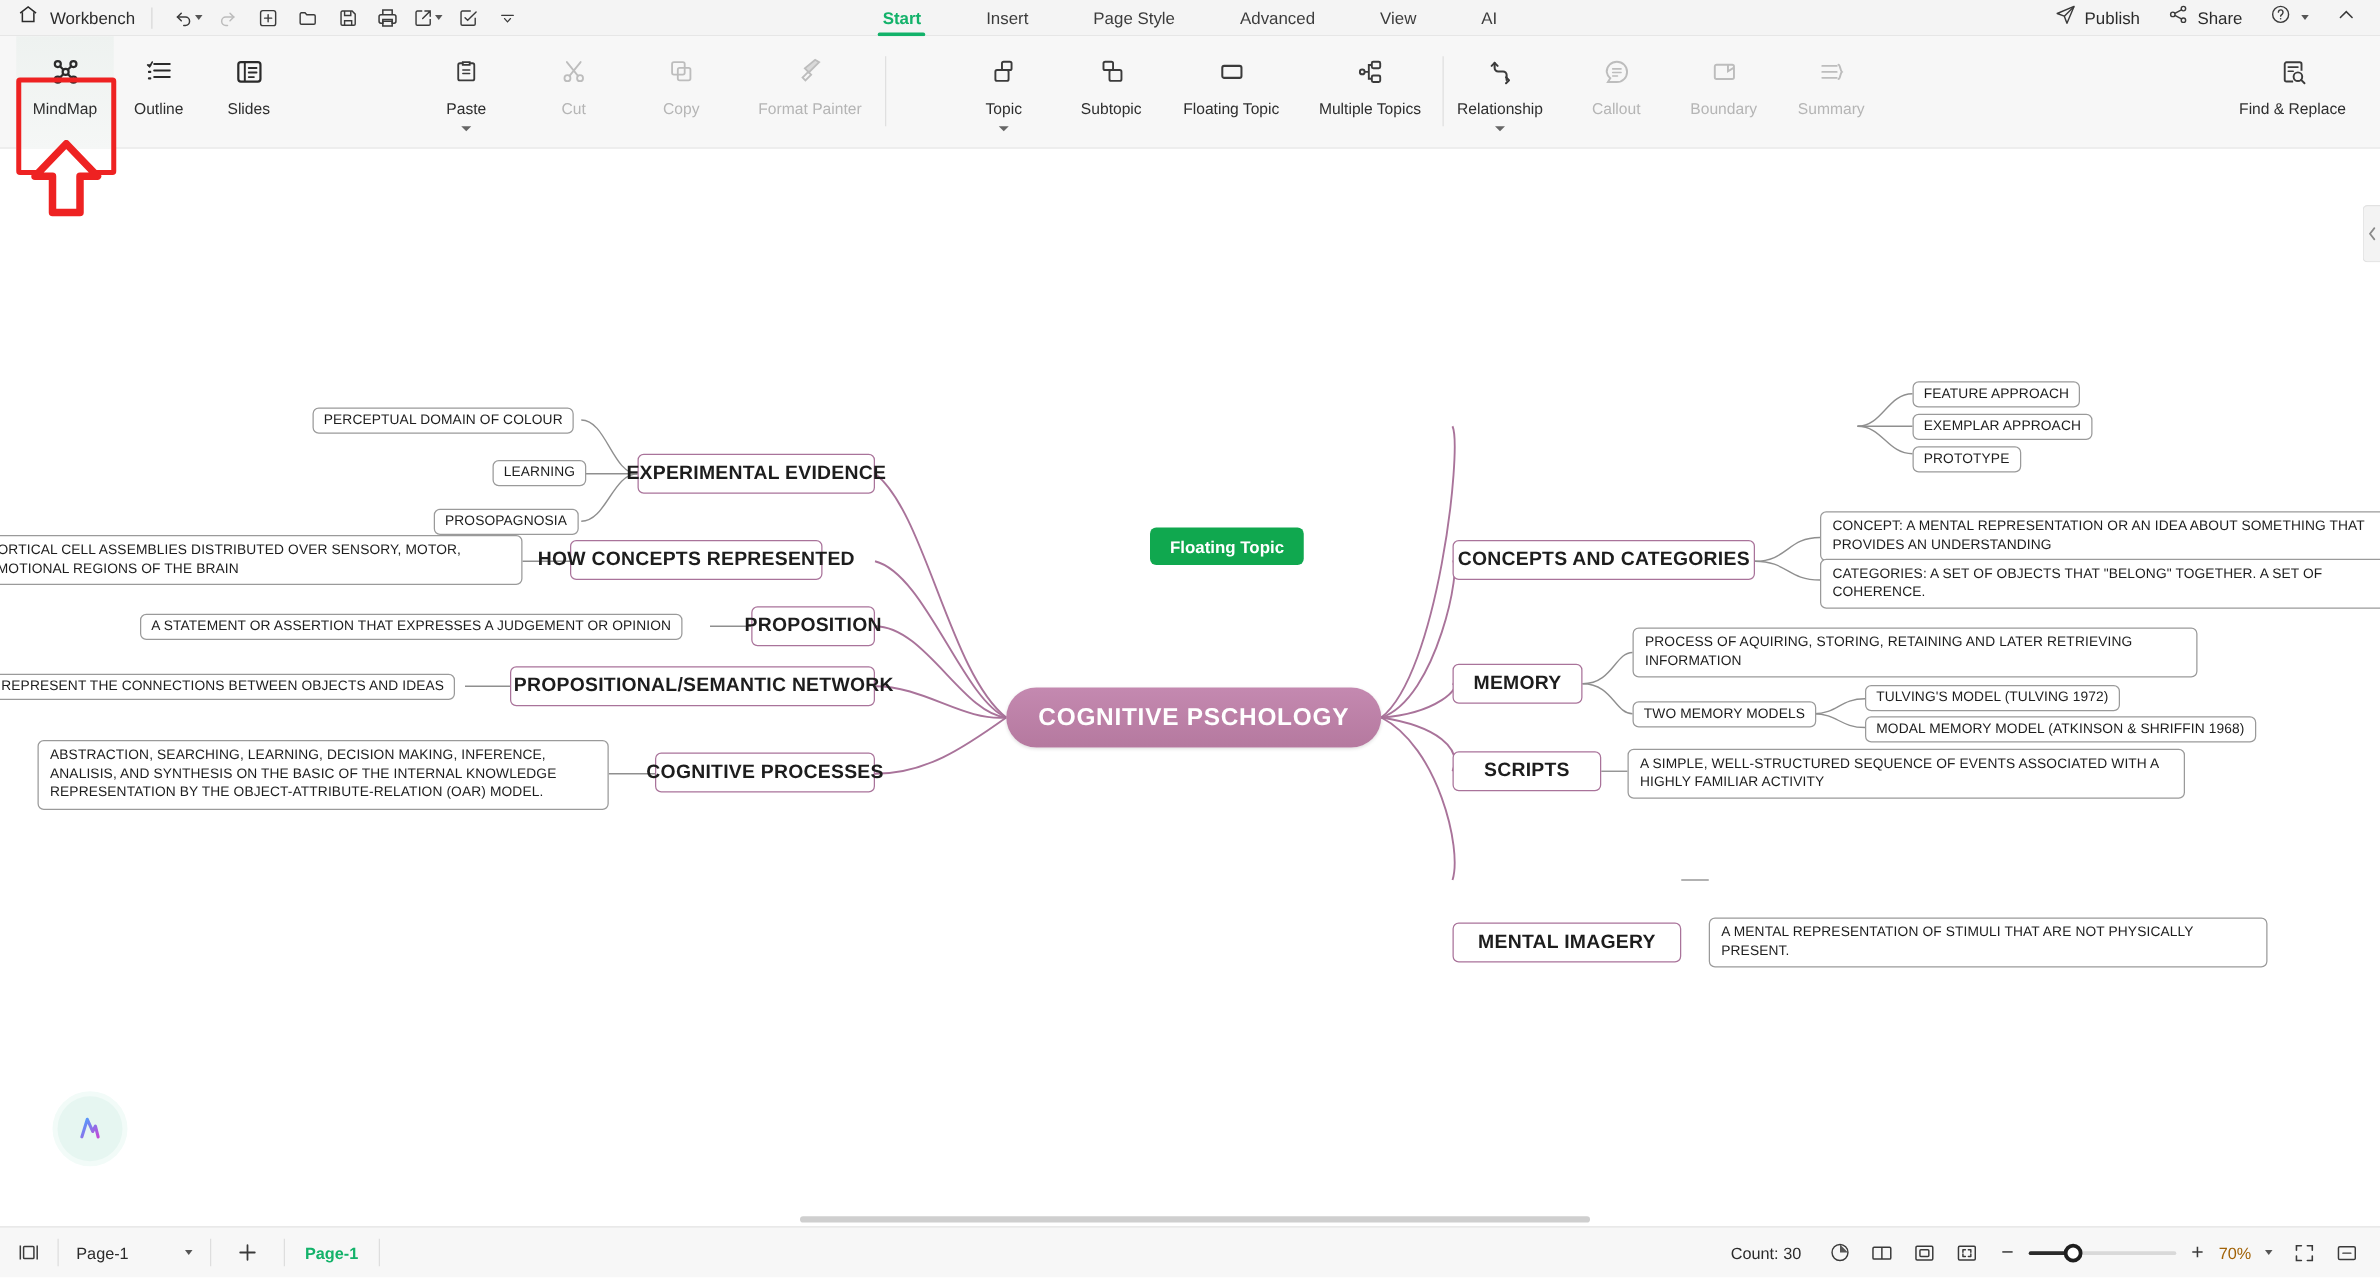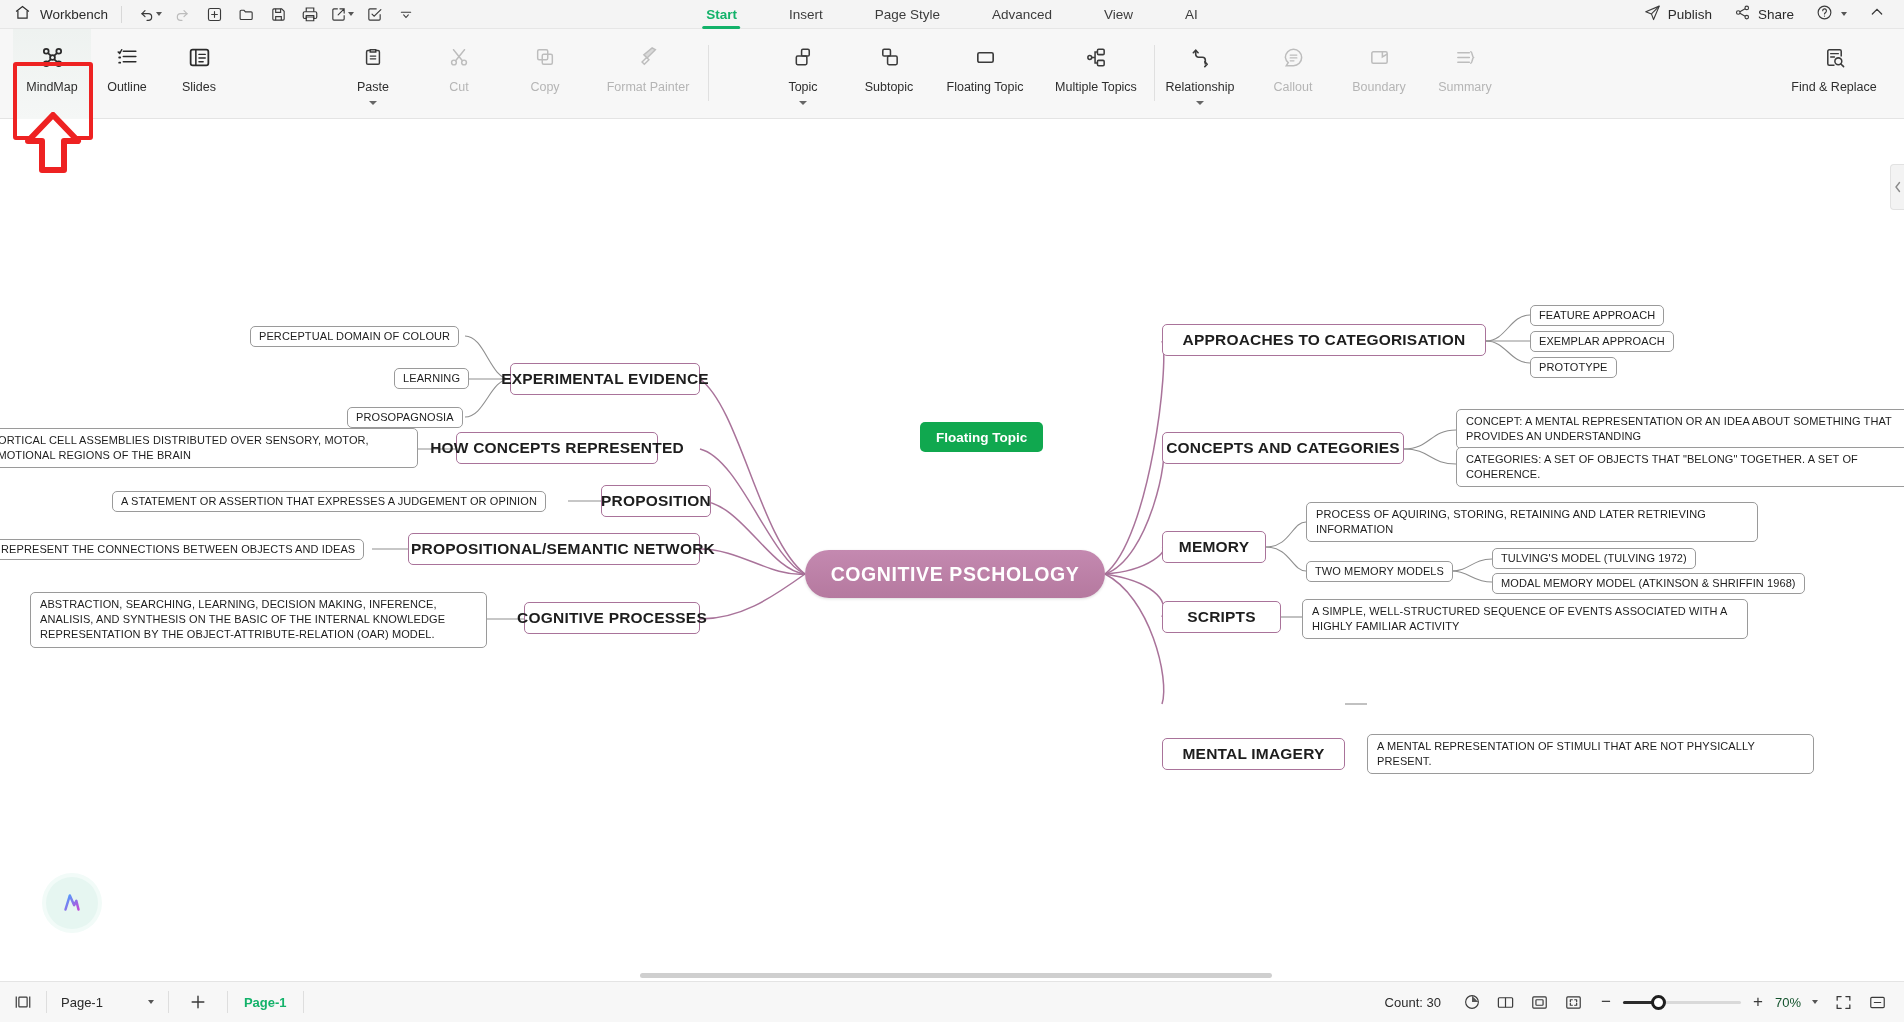--- a/index.html
+++ b/index.html
@@ -154,21 +154,21 @@
   .sb-right { margin-left: auto; display: flex; align-items: center; gap: 0; padding-right: 10px; }
   .sb-ico { width: 34px; height: 41px; display: flex; align-items: center; justify-content: center; color: #3a3a3a; }
   .zoom-wrap { display: flex; align-items: center; gap: 10px; padding: 0 8px; }
   .zoom-track { width: 118px; height: 3px; background: #d9d9d9; border-radius: 2px; position: relative; }
   .zoom-fill { position: absolute; left: 0; top: 0; height: 3px; width: 34px; background: #2b2b2b; border-radius: 2px; }
   .zoom-knob {
     position: absolute; left: 28px; top: -6px; width: 15px; height: 15px;
     border-radius: 50%; background: #ffffff; border: 3px solid #1f1f1f;
   }
   .zoom-sign { font-size: 17px; color: #3a3a3a; width: 14px; text-align: center; }
-  .zoom-val { font-size: 13px; color: #14532d; }
+  .zoom-val { font-size: 13px; color: #a16207; }
 </style>
 </head>
 <body>
 
 <div class="app">
 
   <div class="topbar">
     <div class="tb-home">
       <span>
         <svg width="17" height="17" viewBox="0 0 24 24" fill="none" stroke="#2b2b2b" stroke-width="1.7">
@@ -530,30 +530,29 @@
     <div class="node node-float" style="left:920px; top:303px;">Floating Topic</div>
 
     <div class="node node-main" style="left:510px; top:244px; width:190px;">EXPERIMENTAL EVIDENCE</div>
     <div class="node node-sub tight" style="left:250px; top:207px;">PERCEPTUAL DOMAIN OF COLOUR</div>
     <div class="node node-sub tight" style="left:394px; top:249px;">LEARNING</div>
     <div class="node node-sub tight" style="left:347px; top:288px;">PROSOPAGNOSIA</div>
 
     <div class="node node-main" style="left:456px; top:313px; width:202px;">HOW CONCEPTS REPRESENTED</div>
     <div class="node node-sub" style="left:-20px; top:309px; width:438px;">CORTICAL CELL ASSEMBLIES DISTRIBUTED OVER SENSORY, MOTOR, EMOTIONAL REGIONS OF THE BRAIN</div>
 
-    <div class="node node-main" style="left:601px; top:366px; width:110px;">PROPOSITION</div>
+    <div class="node node-main" style="left:601px; top:366px; width:99px;">PROPOSITION</div>
     <div class="node node-sub tight" style="left:112px; top:372px;">A STATEMENT OR ASSERTION THAT EXPRESSES A JUDGEMENT OR OPINION</div>
 
     <div class="node node-main" style="left:408px; top:414px; width:292px;padding-left:32px;">PROPOSITIONAL/SEMANTIC NETWORK</div>
     <div class="node node-sub tight" style="left:-8px; top:420px;">REPRESENT THE CONNECTIONS BETWEEN OBJECTS AND IDEAS</div>
 
     <div class="node node-main" style="left:524px; top:483px; width:176px;">COGNITIVE PROCESSES</div>
     <div class="node node-sub" style="left:30px; top:473px; width:457px;">ABSTRACTION, SEARCHING, LEARNING, DECISION MAKING, INFERENCE, ANALISIS, AND SYNTHESIS ON THE BASIC OF THE INTERNAL KNOWLEDGE REPRESENTATION BY THE OBJECT-ATTRIBUTE-RELATION (OAR) MODEL.</div>
 
-    <div class="node node-main" style="left:1162px; top:205px; width:324px;">APPROACHES TO CATEGORISATION</div>
     <div class="node node-sub tight" style="left:1530px; top:186px;">FEATURE APPROACH</div>
     <div class="node node-sub tight" style="left:1530px; top:212px;">EXEMPLAR APPROACH</div>
     <div class="node node-sub tight" style="left:1530px; top:238px;">PROTOTYPE</div>
 
     <div class="node node-main" style="left:1162px; top:313px; width:242px;">CONCEPTS AND CATEGORIES</div>
     <div class="node node-sub" style="left:1456px; top:290px; width:462px;">CONCEPT: A MENTAL REPRESENTATION OR AN IDEA ABOUT SOMETHING THAT PROVIDES AN UNDERSTANDING</div>
     <div class="node node-sub" style="left:1456px; top:328px; width:462px;">CATEGORIES: A SET OF OBJECTS THAT "BELONG" TOGETHER. A SET OF COHERENCE.</div>
 
     <div class="node node-main" style="left:1162px; top:412px; width:104px;">MEMORY</div>
     <div class="node node-sub" style="left:1306px; top:383px; width:452px;">PROCESS OF AQUIRING, STORING, RETAINING AND LATER RETRIEVING INFORMATION</div>

